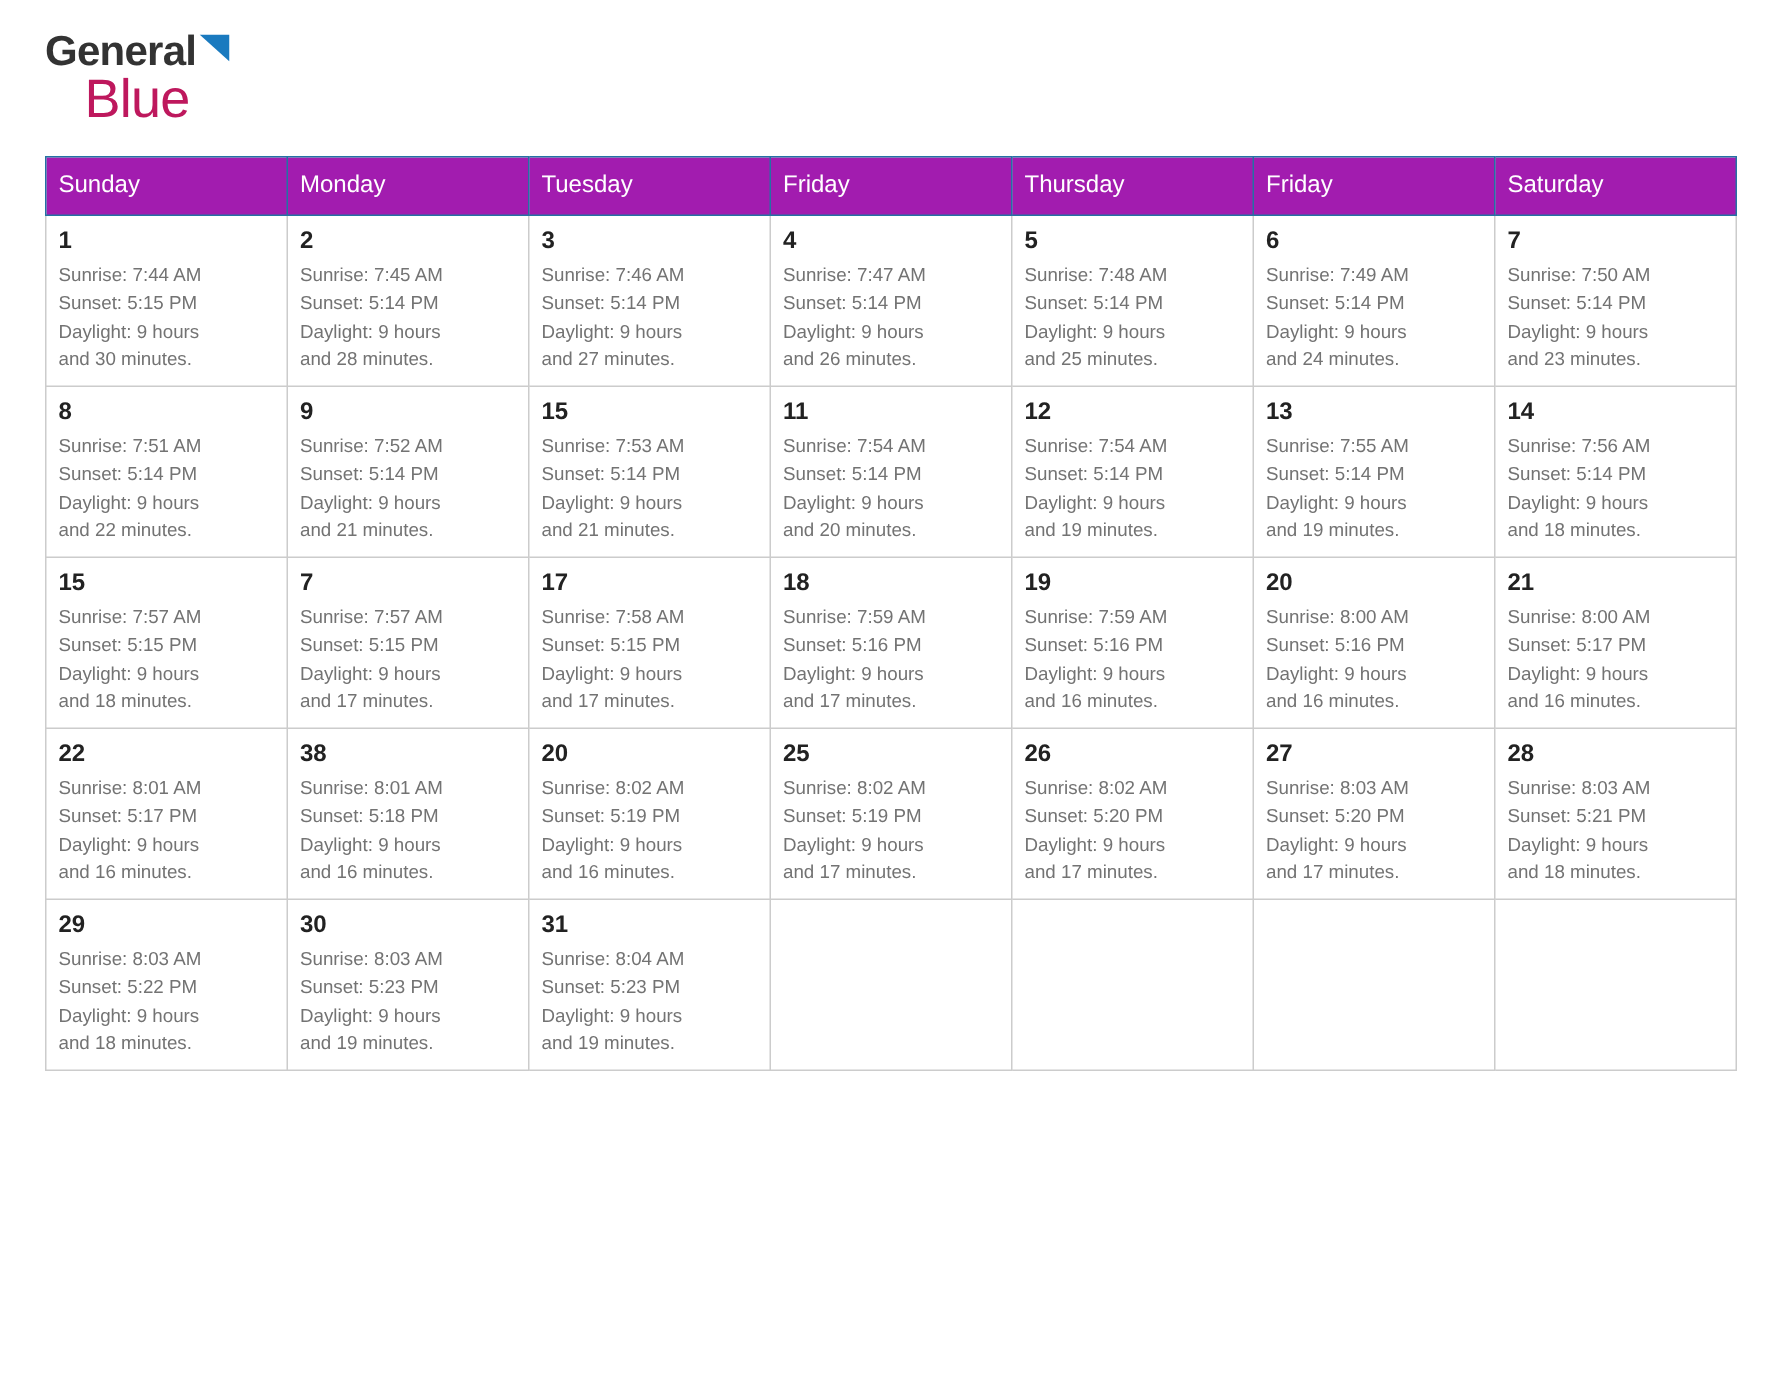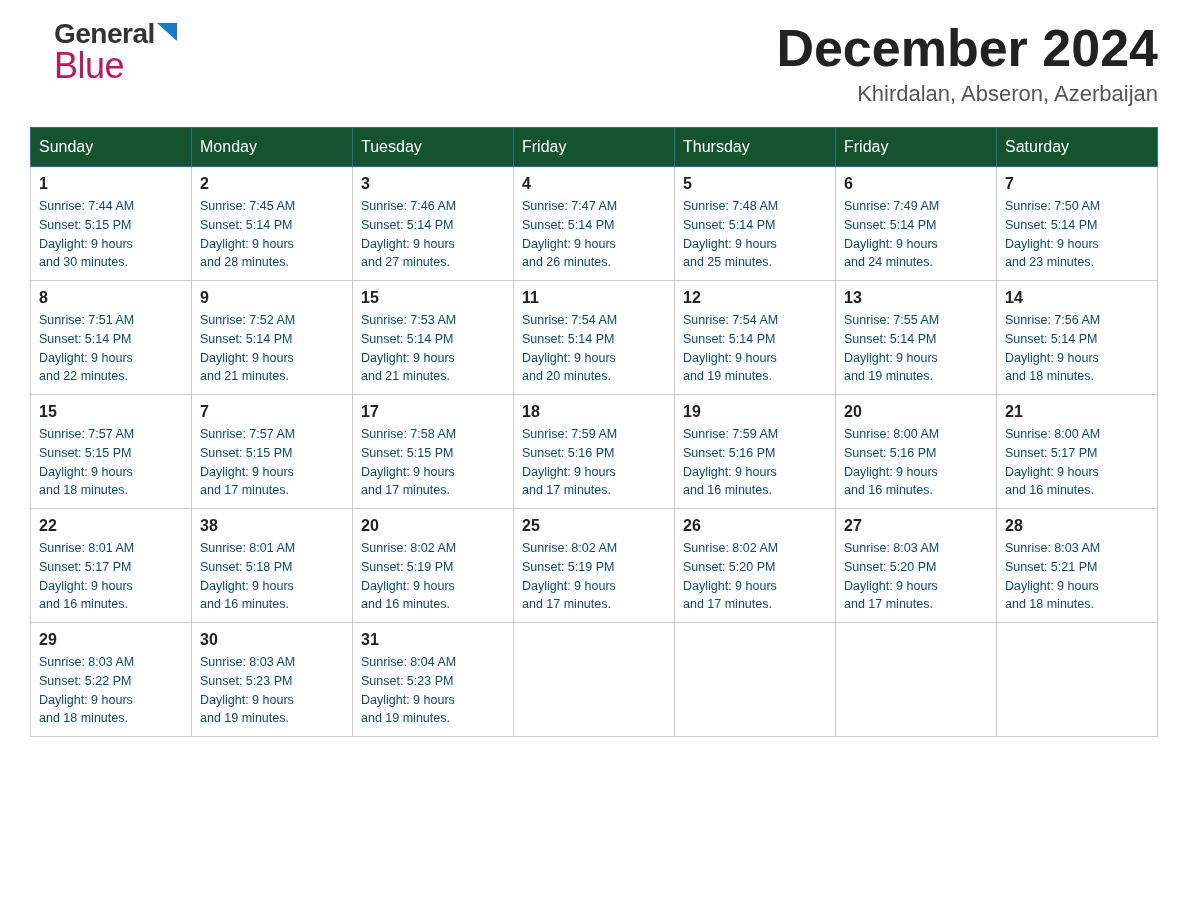--- a/index.html
+++ b/index.html
@@ -12,22 +12,21 @@
     }
     .header {
       display: flex;
       justify-content: space-between;
       align-items: flex-start;
       margin-bottom: 20px;
     }
     .logo {
       display: flex;
       flex-direction: column;
-      align-items: flex-start;
-      margin-left: 24px;
+      align-items: center;
     }
     .logo-general {
       font-size: 28px;
       font-weight: bold;
       color: #333;
       letter-spacing: -0.5px;
       line-height: 1;
     }
     .logo-blue {
       font-size: 36px;
@@ -53,21 +52,21 @@
       font-size: 22px;
       color: #555;
       margin-top: 4px;
     }
     table {
       width: 100%;
       border-collapse: collapse;
       table-layout: fixed;
     }
     th {
-      background-color: #14532d;
+      background-color: #a21caf;
       color: #fff;
       padding: 10px 8px;
       font-size: 16px;
       font-weight: normal;
       text-align: left;
       border: 1px solid #2471a3;
     }
     td {
       border: 1px solid #ccc;
       vertical-align: top;
@@ -78,21 +77,21 @@
     }
     .day-number {
       font-size: 16px;
       font-weight: bold;
       color: #222;
       margin-bottom: 4px;
     }
     .day-info {
       font-size: 12.5px;
       line-height: 1.5;
-      color: #0c4a6e;
+      color: #737373;
     }
     td.empty {
       background: #fff;
     }
     tr td {
       background: #fff;
     }
     tr:nth-child(odd) td {
       background: #fff;
     }
@@ -107,24 +106,20 @@
       <span style="display:inline-block; margin-left:2px;">
         <svg width="20" height="18" viewBox="0 0 20 18">
           <polygon points="0,0 20,0 20,18" fill="#1a7abf"></polygon>
         </svg>
       </span>
     </div>
     <div>
       <span class="logo-blue">Blue</span>
     </div>
   </div>
-  <div class="title-section">
-    <div class="month-title">December 2024</div>
-    <div class="location-title">Khirdalan, Abseron, Azerbaijan</div>
-  </div>
 </div>
 
 <table>
   <thead>
     <tr>
       <th>Sunday</th>
       <th>Monday</th>
       <th>Tuesday</th>
       <th>Friday</th>
       <th>Thursday</th>

